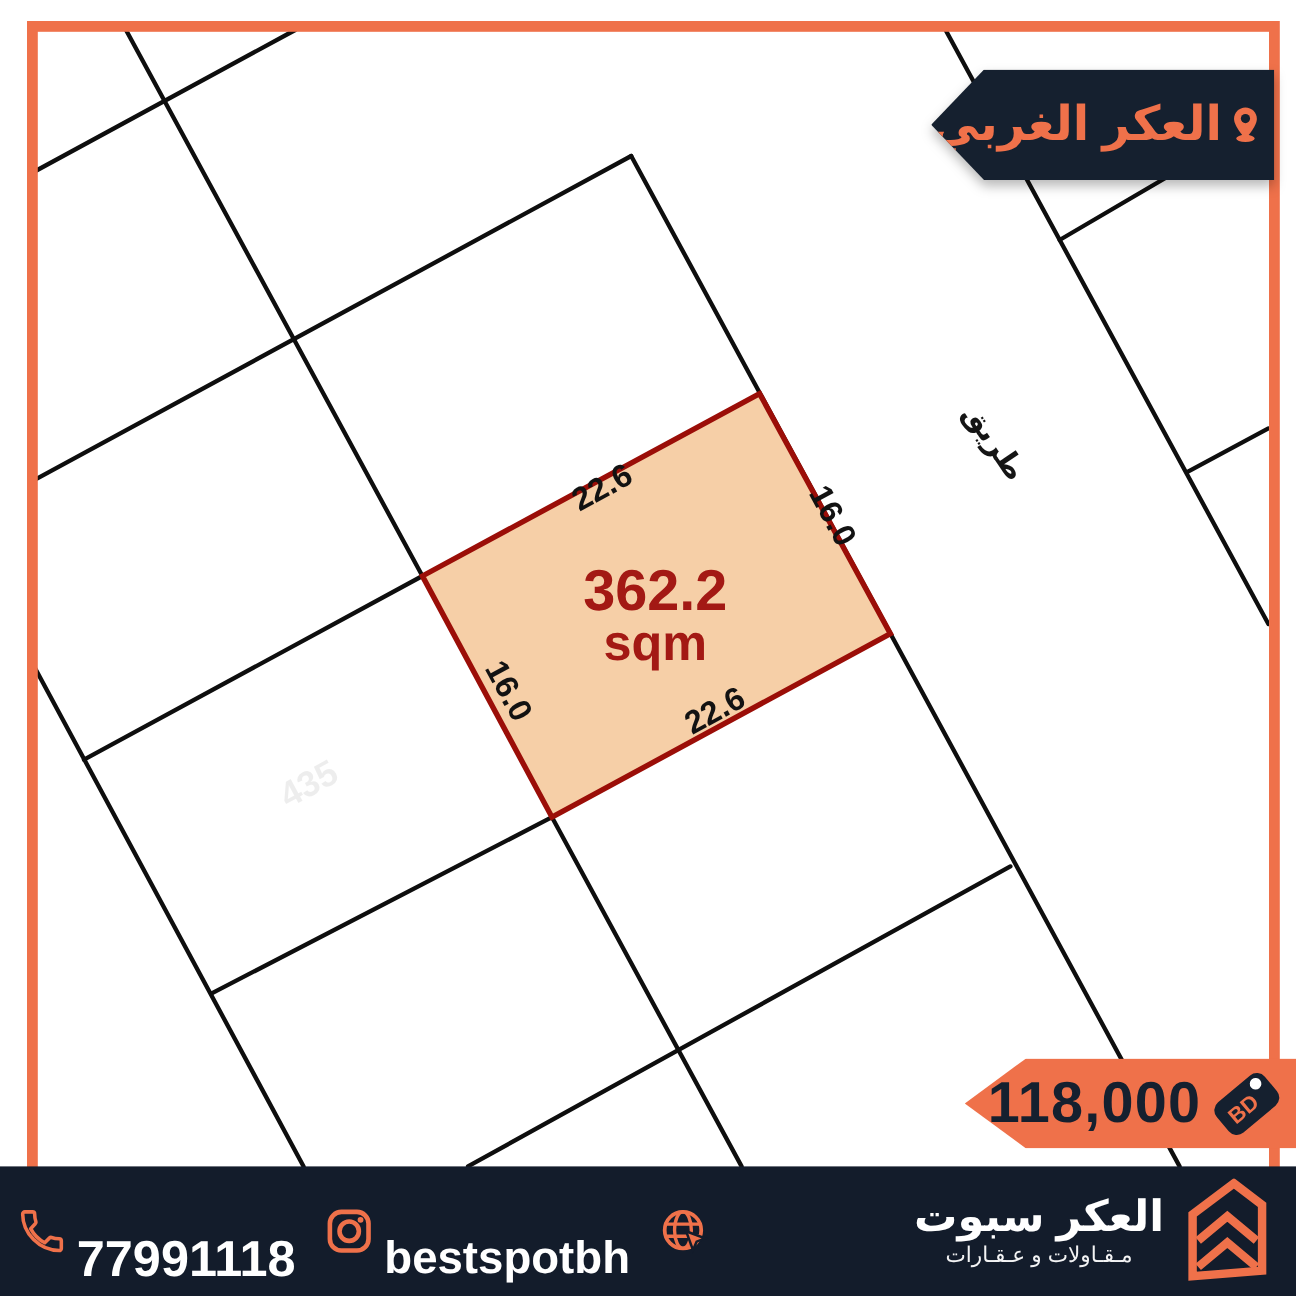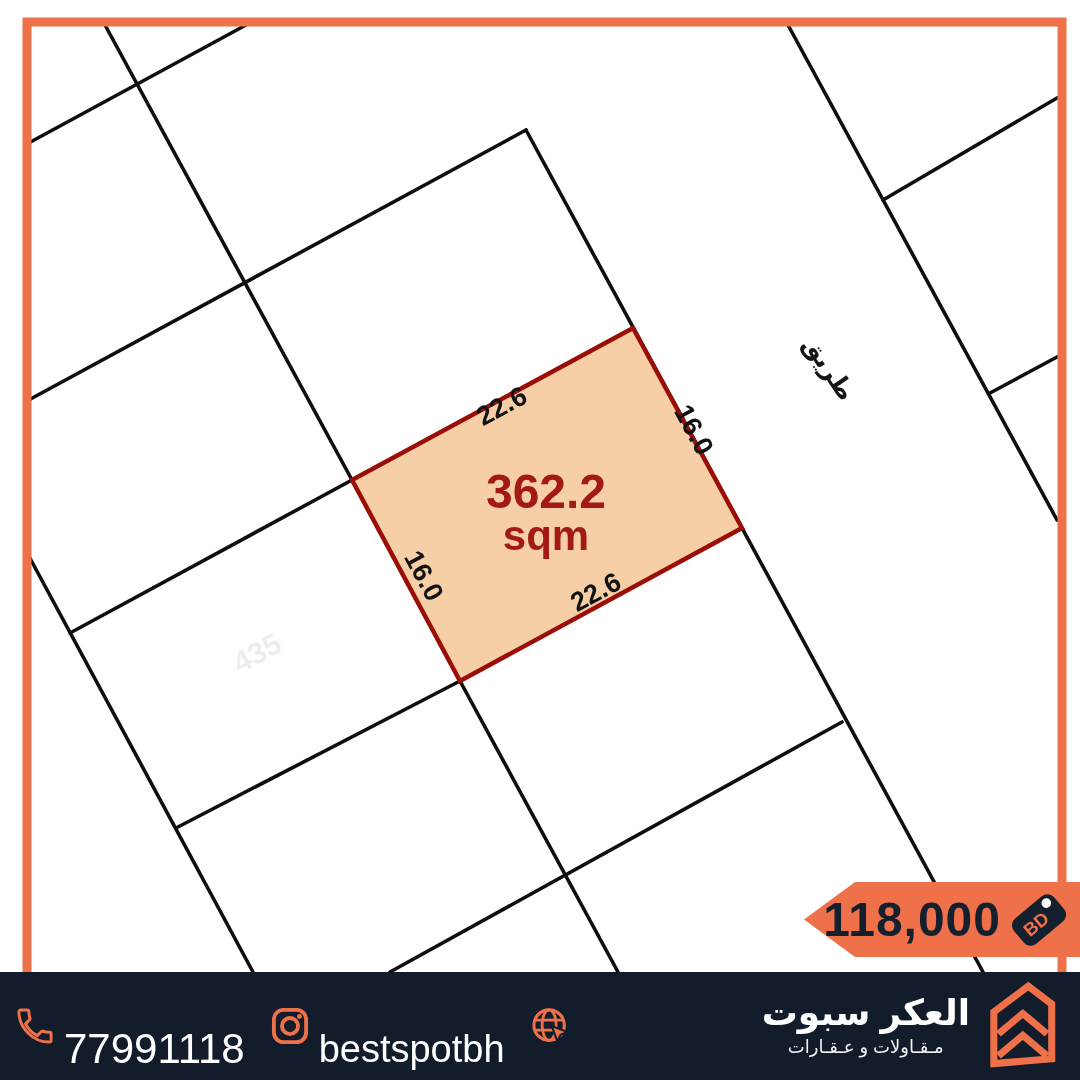--- a/index.html
+++ b/index.html
@@ -31,21 +31,21 @@
   .price-banner{width:100%;height:100%;background:var(--accent);
                 clip-path:polygon(0 50%,18.5% 0,100% 0,100% 100%,18.5% 100%);
                 display:flex;align-items:center;justify-content:flex-end;gap:7px;padding-right:10px;box-sizing:border-box;}
   .price-amount{color:var(--navy);font-size:48px;font-weight:800;letter-spacing:1px;white-space:nowrap;}
 
   
   .footer{position:absolute;left:0;bottom:0;width:1080px;height:108px;background:var(--footer-bg);z-index:4;
           display:flex;align-items:center;padding:0 22px 0 14px;box-sizing:border-box;}
   .contact{display:flex;align-items:center;gap:8px;}
   .contact + .contact{margin-left:24px;justify-content:space-between;}
-  .contact-text{color:#FFFFFF;font-size:38px;font-weight:400;white-space:nowrap;margin-top:46px;}
+  .contact-text{color:#FFFFFF;font-size:38px;font-weight:700;white-space:nowrap;margin-top:46px;}
   .contact-text.num{font-size:42px;}
   .brand{margin-left:auto;direction:rtl;text-align:center;color:#FFFFFF;}
   .brand-name{font-size:36px;font-weight:700;line-height:1.05;}
   .brand-tag{font-size:18px;font-weight:400;margin-top:4px;letter-spacing:.5px;opacity:.95;}
   .logo-box{margin-left:16px;display:flex;align-items:center;}
 </style>
 </head>
 <body>
 
 <div class="stage">
@@ -78,20 +78,30 @@
     <text class="dim-label" transform="translate(416,580) rotate(61.5)" text-anchor="middle">16.0</text>
 
     <text class="area-value" x="546" y="508" text-anchor="middle">362.2</text>
     <text class="area-unit" x="546" y="550" text-anchor="middle">sqm</text>
 
     <text class="road-label" transform="translate(822,373) rotate(56)" text-anchor="middle">طريق</text>
 
     <rect x="27" y="22" width="1035" height="1058" fill="none" stroke="var(--accent)" stroke-width="9"></rect>
   </svg>
 
+  <div class="loc-wrap">
+    <div class="loc-banner">
+      <span class="loc-text">العكر الغربي</span>
+      <svg width="46" height="66" viewBox="0 0 48 68">
+        <ellipse cx="24" cy="59" rx="17" ry="6.5" fill="var(--accent)"></ellipse>
+        <path d="M24 2 C12.4 2 3 11.4 3 23 c0 14.5 21 37 21 37 s21 -22.5 21 -37 C45 11.4 35.6 2 24 2 z" fill="var(--accent)"></path>
+        <circle cx="24" cy="22.5" r="8.5" fill="var(--navy)"></circle>
+      </svg>
+    </div>
+  </div>
 
   <div class="price-wrap">
     <div class="price-banner">
       <span class="price-amount">118,000</span>
       <svg width="62" height="62" viewBox="0 0 64 64">
         <g transform="rotate(-40 32 32)">
           <rect x="5" y="15" width="54" height="34" rx="9" fill="var(--navy)"></rect>
           <circle cx="49" cy="23.5" r="5" fill="#FFFFFF"></circle>
           <text x="27" y="40" text-anchor="middle" font-size="19" font-weight="800" fill="var(--accent)">BD</text>
         </g>

